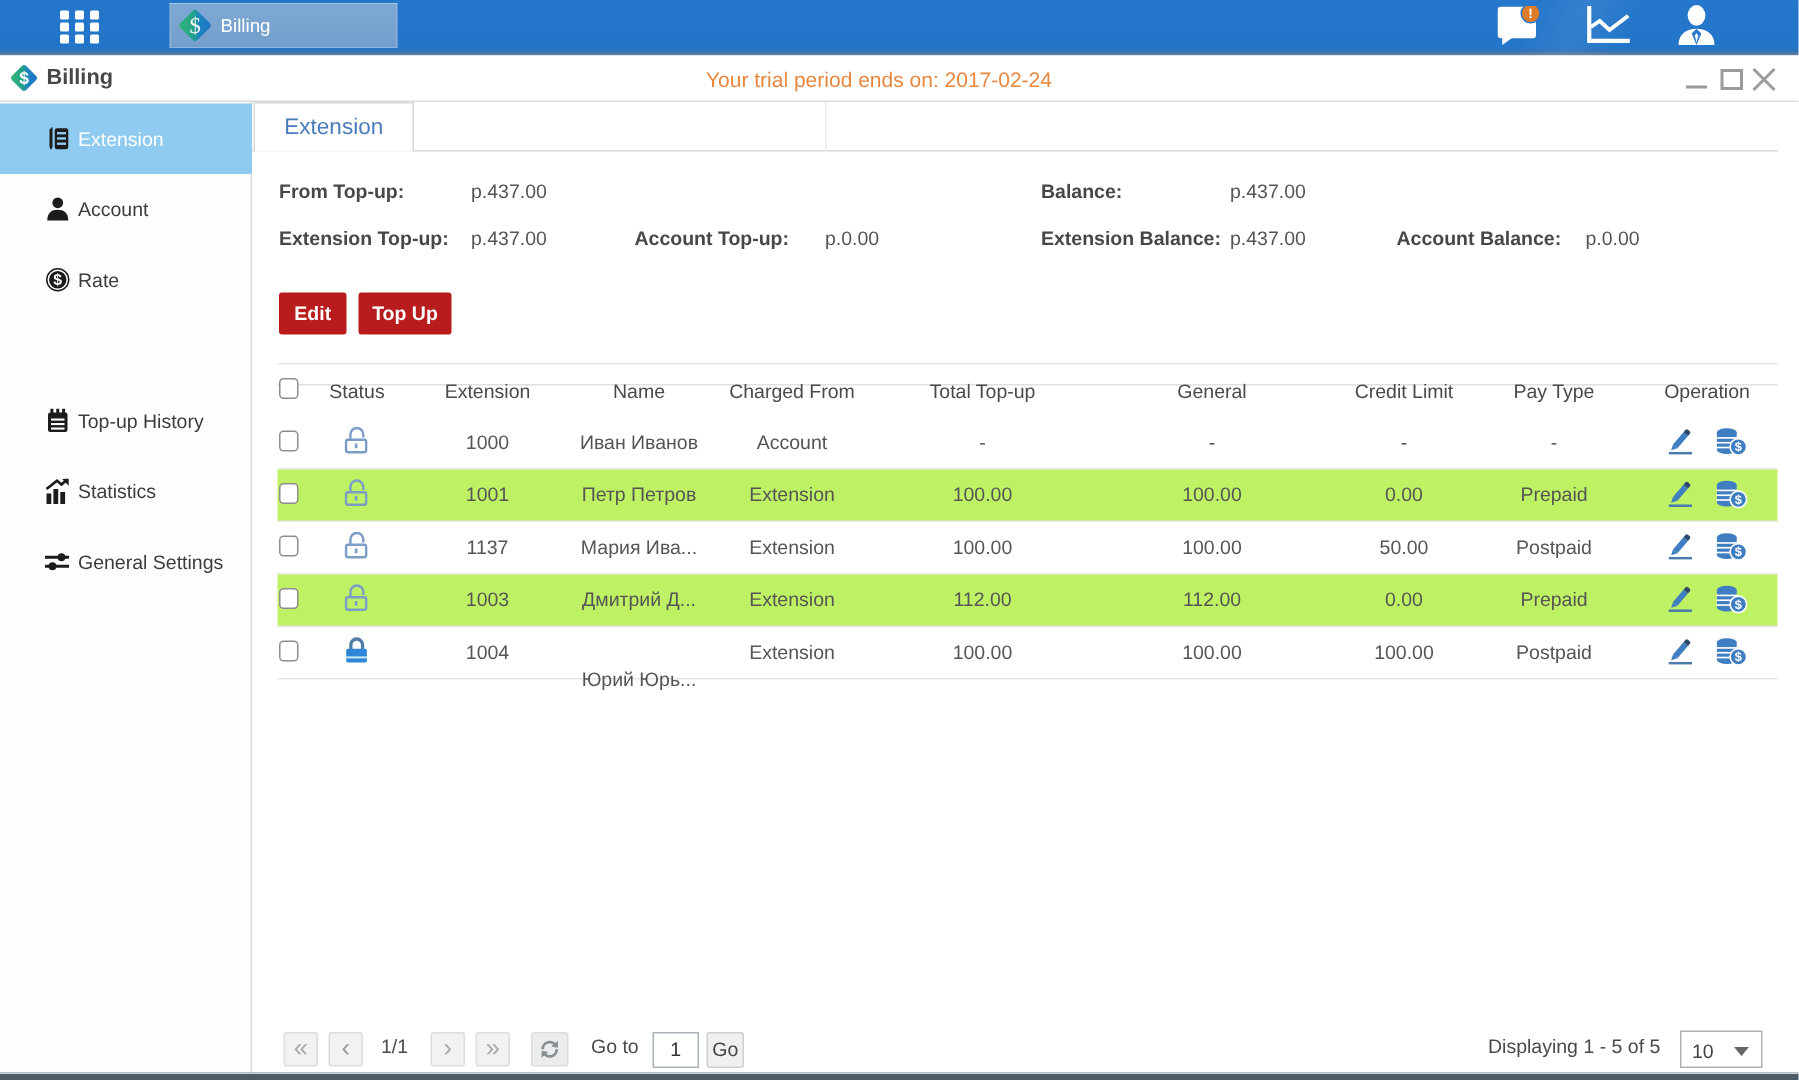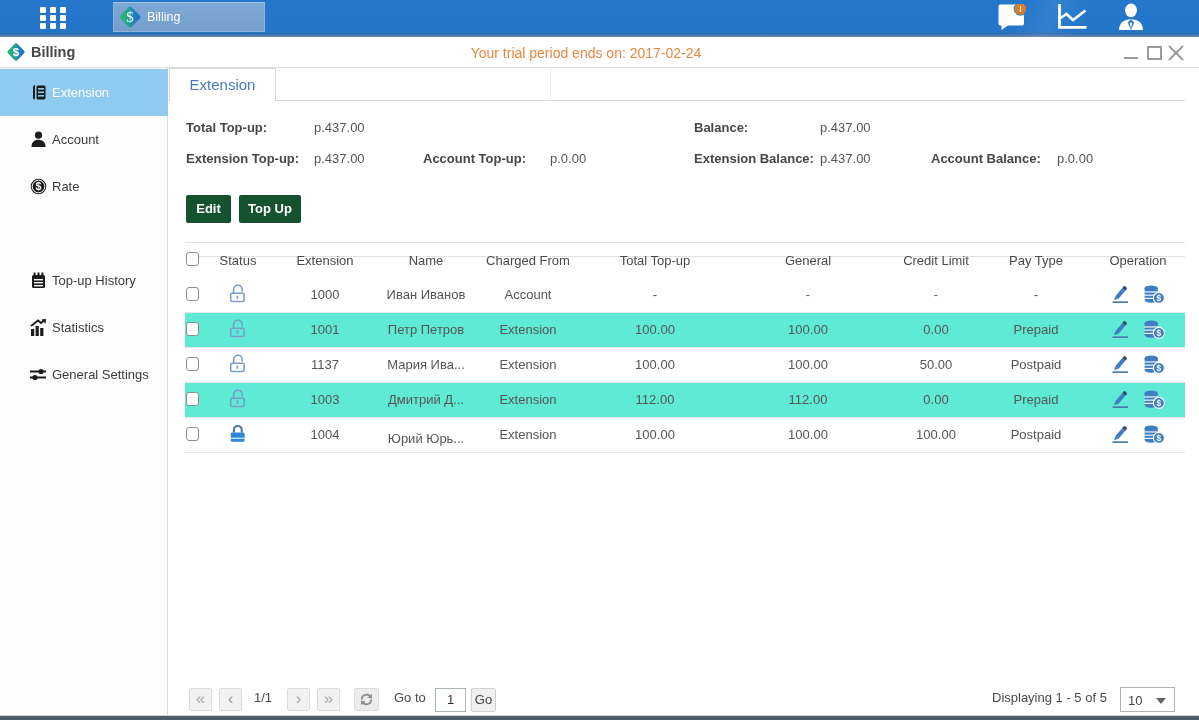--- a/index.html
+++ b/index.html
@@ -27,27 +27,27 @@
 .sitem svg { position:absolute; left:30px; top:15px; }
 .sitem.sel { background:#8fcaf0; color:#fff; }
 
 #main { position:absolute; left:168px; top:68px; width:1031px; height:647px; background:#fff; }
 #tabrow { position:absolute; left:0; top:0; width:1017px; height:33px; border-bottom:1px solid #d8d8d8; }
 #tab1 { position:absolute; left:1px; top:0; width:107px; height:33px; background:#fff;
   border:1px solid #d8d8d8; border-bottom:none; color:#4a7cbb; font-size:15px; text-align:center; line-height:32px; }
 #tabghost { position:absolute; left:382px; top:0; width:1px; height:33px; background:#ececec; }
 .lab { position:absolute; font-size:13px; font-weight:bold; color:#474747; white-space:nowrap; }
 .val { position:absolute; font-size:13px; color:#555; white-space:nowrap; }
-.btn { position:absolute; height:28px; background:#14532d; color:#fff; font-size:13px; font-weight:bold;
+.btn { position:absolute; height:28px; background:#b91c1c; color:#fff; font-size:13px; font-weight:bold;
   border-radius:2px; text-align:center; line-height:28px; }
 
 #tbl { position:absolute; left:17px; top:174px; width:1000px; }
 .hrow { position:absolute; left:0; top:0; width:1000px; height:15px; border-top:1px solid #e4e4e4; border-bottom:1px solid #e0e0e0; }
 .trow { position:absolute; left:0; width:1000px; height:35px; border-bottom:1px solid #e6e6e6; font-size:13px; color:#555; }
-.trow.alt { background:#5eead4; }
+.trow.alt { background:#bef264; }
 .cell { position:absolute; text-align:center; white-space:nowrap; }
 .hcell { position:absolute; text-align:center; white-space:nowrap; font-size:13px; color:#4a4a4a; }
 .cb { position:absolute; width:13px; height:14px; border:1px solid #8e8e8e; border-radius:3px; background:#fff; }
 
 .pbtn { position:absolute; top:688px; width:23px; height:23px; background:#f2f2f2; border:1px solid #dcdcdc; border-radius:2px;
   text-align:center; color:#a8a8a8; font-size:17px; line-height:20px; }
 #pginfo { position:absolute; top:690px; font-size:13px; color:#4a4a4a; }
 #bottombar { position:absolute; left:0; top:715px; width:1199px; height:5px; background:#4c5b66; border-top:1px solid #ccd3d7; }
 </style>
 </head>
@@ -175,21 +175,21 @@
     <span class="lbl">Statistics</span>
   </div>
 </div>
 
 <div id="main">
   <div id="tabrow">
     <div id="tabghost"></div>
     <div id="tab1">Extension</div>
   </div>
 
-  <div class="lab" style="left:18px;top:52px">Total Top-up:</div>
+  <div class="lab" style="left:18px;top:52px">From Top-up:</div>
   <div class="val" style="left:146px;top:52px">p.437.00</div>
   <div class="lab" style="left:526px;top:52px">Balance:</div>
   <div class="val" style="left:652px;top:52px">p.437.00</div>
 
   <div class="lab" style="left:18px;top:83px">Extension Top-up:</div>
   <div class="val" style="left:146px;top:83px">p.437.00</div>
   <div class="lab" style="left:255px;top:83px">Account Top-up:</div>
   <div class="val" style="left:382px;top:83px">p.0.00</div>
   <div class="lab" style="left:526px;top:83px">Extension Balance:</div>
   <div class="val" style="left:652px;top:83px">p.437.00</div>
@@ -333,21 +333,21 @@
           </svg></div>
       </div>
       <div class="trow" style="top:176px">
         <span class="cb" style="left:1px;top:9px"></span>
         <div class="cell" style="left:44px;top:6px"><svg width="17" height="19" viewBox="0 0 17 19">
             <path d="M4.9 8.6 L4.9 5.9 A3.9 3.9 0 0 1 12.7 5.9 L12.7 8.6" fill="none" stroke="#4f7da8" stroke-width="2.2"></path>
             <rect x="1.8" y="8.5" width="13.8" height="9.2" rx="1.2" fill="#2f86d8"></rect>
             <rect x="1.8" y="13.6" width="13.8" height="1.3" fill="#cdeaf6"></rect>
           </svg></div>
         <div class="cell" style="left:90px;top:9px;width:100px">1004</div>
-        <div class="cell" style="left:176px;top:13px;width:130px">Юрий Юрь...</div>
+        <div class="cell" style="left:176px;top:27px;width:130px">Юрий Юрь...</div>
         <div class="cell" style="left:283px;top:9px;width:120px">Extension</div>
         <div class="cell" style="left:405px;top:9px;width:130px">100.00</div>
         <div class="cell" style="left:558px;top:9px;width:130px">100.00</div>
         <div class="cell" style="left:691px;top:9px;width:120px">100.00</div>
         <div class="cell" style="left:796px;top:9px;width:110px">Postpaid</div>
         <div class="cell" style="left:926px;top:7px"><svg width="18" height="18" viewBox="0 0 18 18">
             <path d="M4.3 11.3 L11.3 3.1 L14.3 5.7 L7.3 13.9 Z" fill="#3f7fc1"></path>
             <path d="M11.3 3.1 L12.6 1.6 A1.3 1.3 0 0 1 14.4 1.5 L15.5 2.5 A1.3 1.3 0 0 1 15.6 4.2 L14.3 5.7 Z" fill="#2c4a6e"></path>
             <path d="M4.3 11.3 L7.3 13.9 L3.1 15.1 Z" fill="#3f7fc1"></path>
             <rect x="1.5" y="16.3" width="15.5" height="1.9" fill="#4b7cab"></rect>

